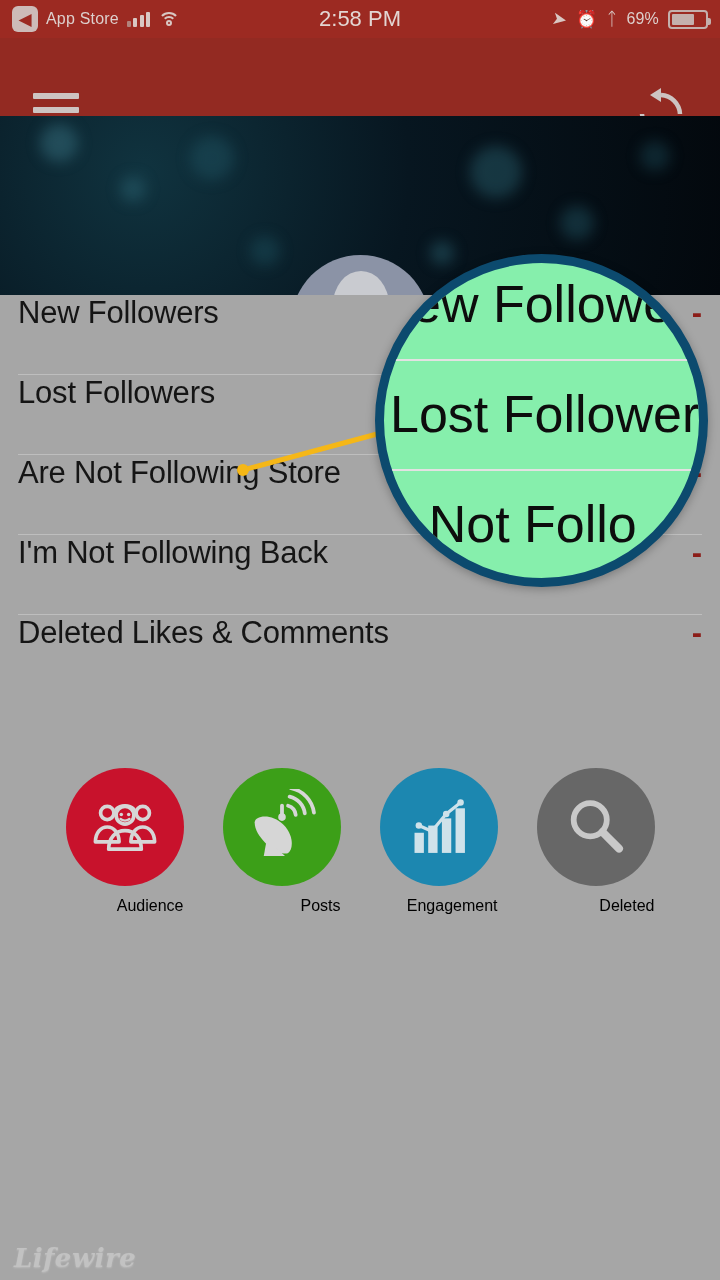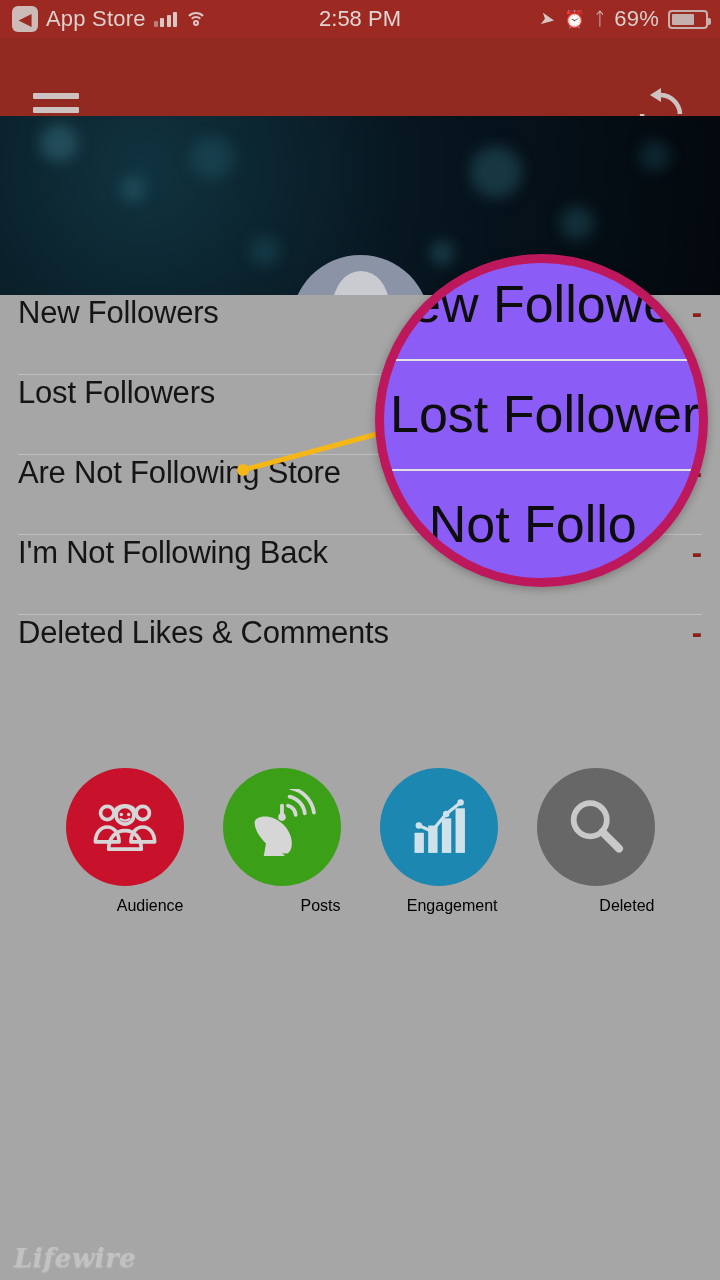--- a/index.html
+++ b/index.html
@@ -13,21 +13,21 @@
 
   
   .statusbar{
     position:absolute; left:0; top:0; width:720px; height:38px;
     background:#9c2a22; color:#d9c7c3;
     display:flex; align-items:center; padding:0 12px;
   }
   .sb-left{ display:flex; align-items:center; gap:8px; flex:1; }
   .sb-center{ flex:0 0 auto; display:flex; justify-content:flex-end; }
   .sb-right{ display:flex; align-items:center; gap:9px; flex:1; justify-content:flex-end; }
-  .sb-text{ font-size:22px; color:#ddd0cd; letter-spacing:.2px; }
+  .sb-text{ font-size:16px; color:#ddd0cd; letter-spacing:.2px; }
   .sb-time{ font-size:22px; color:#e3d6d3; font-weight:400; }
   .back-chip{
     width:26px; height:26px; border-radius:6px; background:#cdbbb8;
     display:flex; align-items:center; justify-content:center;
     color:#9c2a22; font-size:17px; line-height:1;
   }
   .bars{ display:flex; align-items:flex-end; gap:2.5px; height:16px; }
   .bars i{ display:block; width:4px; background:#d9c7c3; border-radius:1px; }
   .bars i:nth-child(1){ height:6px; background:#b2837c; }
   .bars i:nth-child(2){ height:9px; }
@@ -88,21 +88,21 @@
   .tab{ width:118px; text-align:center; }
   .tab .circle{ width:118px; height:118px; border-radius:50%;
     display:flex; align-items:center; justify-content:center; margin:0 auto; }
   .tab .tlbl{ margin-top:11px; font-size:16px; color:#000000;text-align:right; }
 
   
   .callout-line{ position:absolute; left:0; top:0; width:720px; height:1280px;
     pointer-events:none; }
   .magnifier{
     position:absolute; left:375px; top:254px; width:333px; height:333px;
-    border-radius:50%; background:#8b5cf6; border:9px solid #be185d;
+    border-radius:50%; background:#86efac; border:9px solid #0c4a6e;
     overflow:hidden; box-shadow:0 2px 10px rgba(0,0,0,.28);
   }
   .mag-inner{ position:relative; width:100%; height:100%; }
   .mag-row{ position:absolute; left:0; width:100%; height:110px;
     display:flex; align-items:center; }
   .mag-row .mlabel{ font-size:52px; color:#0d0d0d; white-space:nowrap; }
   .mag-sep{ position:absolute; left:0; width:100%; height:2px; background:#e2e2e2; }
 
   
   .watermark{ position:absolute; left:14px; top:1243px; font-size:26px;

